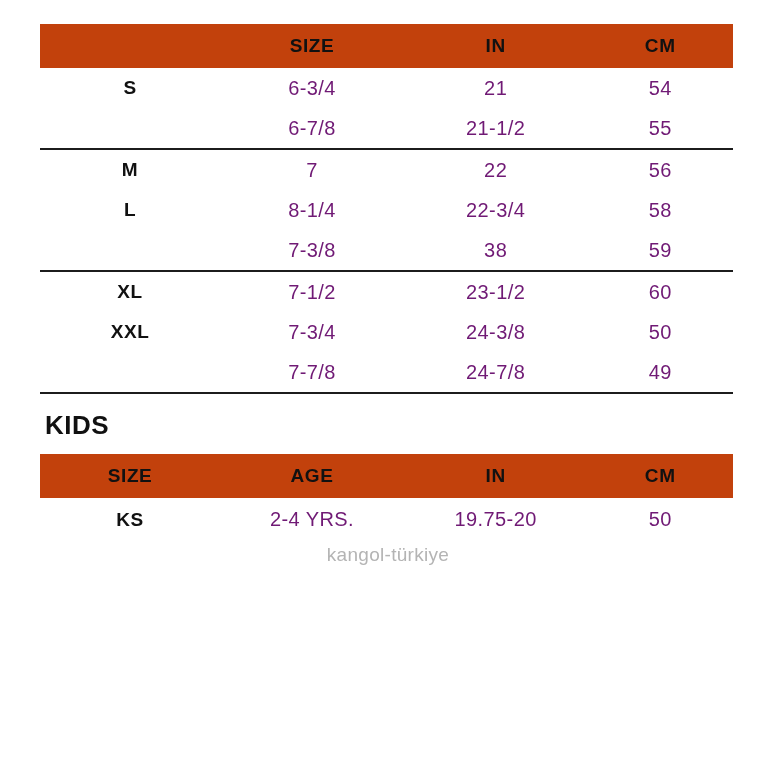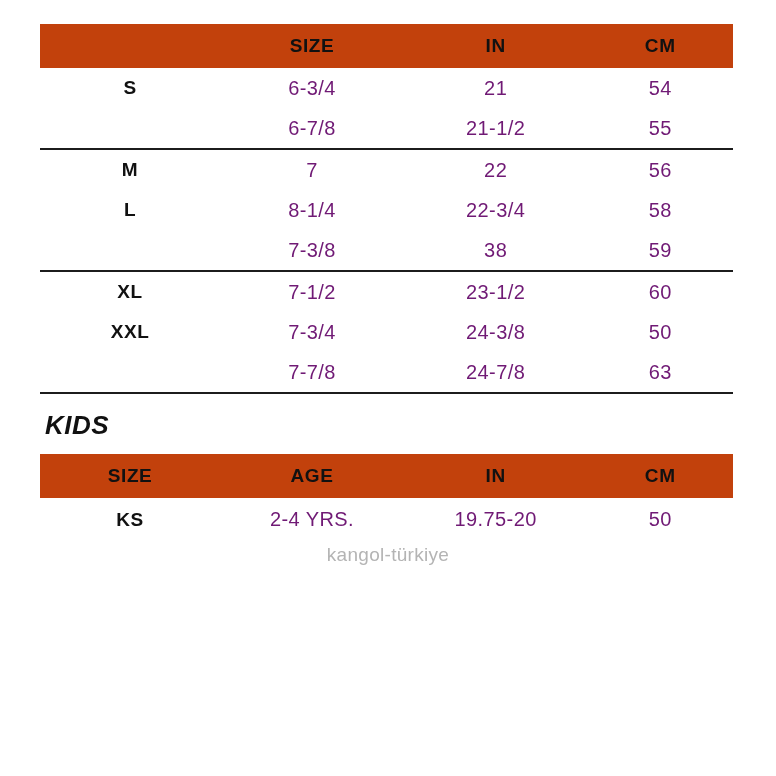--- a/index.html
+++ b/index.html
@@ -22,21 +22,20 @@
   .section-title {
     font-size: 26px;
     font-weight: 700;
     letter-spacing: 0.5px;
     color: #111111;
     margin: 0 0 13px 5px;
     line-height: 1.15;
   }
   .section-title.kids {
     margin-top: 17px;
-    font-style: italic;
   }
   table.chart {
     width: 693px;
     border-collapse: collapse;
     table-layout: fixed;
   }
   table.chart thead th {
     background: #c2410c;
     height: 44px;
     font-size: 19px;
@@ -141,21 +140,21 @@
       <tr>
         <td class="label">XXL</td>
         <td>7-3/4</td>
         <td>24-3/8</td>
         <td>50</td>
       </tr>
       <tr class="group-end">
         <td class="label"></td>
         <td>7-7/8</td>
         <td>24-7/8</td>
-        <td>63</td>
+        <td>49</td>
       </tr>
     </tbody>
   </table>
 
   <h2 class="section-title kids">KIDS</h2>
 
   <table class="chart kids">
     <colgroup>
       <col style="width:26%">
         <col style="width:26.5%">

